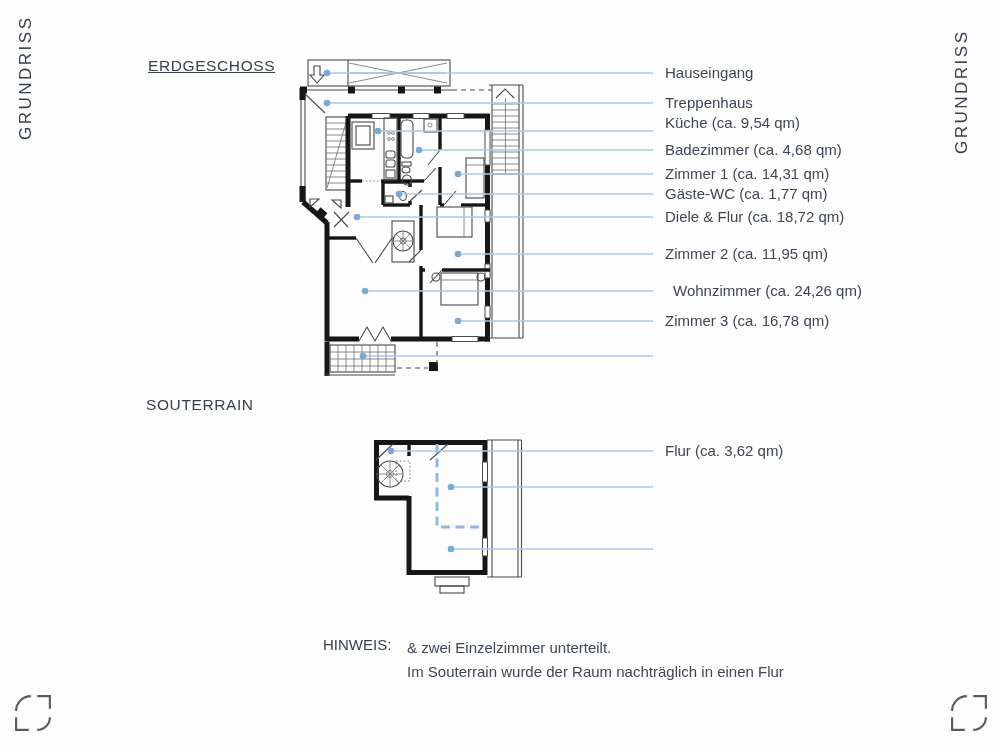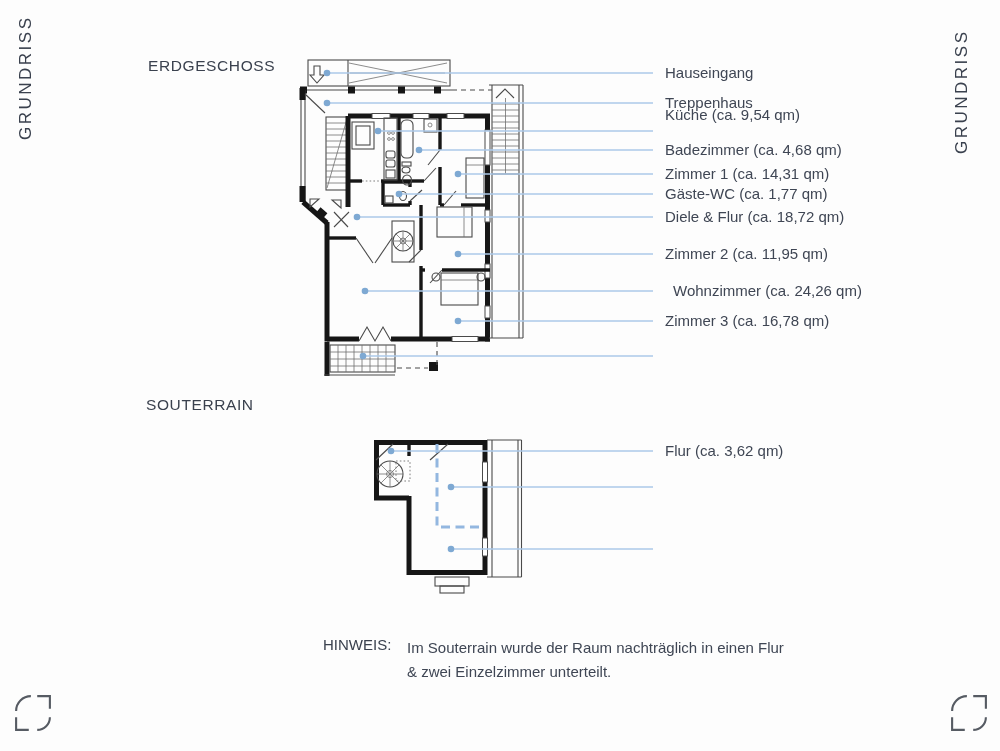--- a/index.html
+++ b/index.html
@@ -29,21 +29,21 @@
   svg .logostroke{stroke:#565b63;stroke-width:2;fill:none;}
 </style>
 </head>
 <body>
 
 <div class="canvas">
 
   <div class="vtext" style="left:16px;top:10px;height:130px;">GRUNDRISS</div>
   <div class="vtext" style="left:952px;top:24px;height:130px;">GRUNDRISS</div>
 
-  <div class="heading" style="left:148px;top:57px;">ERDGESCHOSS</div>
+  <div class="heading" style="left:148px;top:57px;text-decoration:underline;">ERDGESCHOSS</div>
   <div class="heading" style="left:146px;top:396px;">SOUTERRAIN</div>
 
   <svg class="plansvg" width="1000" height="751" viewBox="0 0 1000 751">
 
     <g>
 
       <g>
         <rect class="thin" x="308" y="60" width="142" height="26"></rect>
         <line class="thin" x1="348" y1="60" x2="348" y2="86"></line>
         <line class="thin2" x1="349" y1="63" x2="447" y2="83"></line>
@@ -310,35 +310,35 @@
         <circle class="ldot" cx="391" cy="451" r="3.3"></circle>
       <line class="leader" x1="451" y1="487" x2="653" y2="487"></line>
         <circle class="ldot" cx="451" cy="487" r="3.3"></circle>
       <line class="leader" x1="451" y1="549" x2="653" y2="549"></line>
         <circle class="ldot" cx="451" cy="549" r="3.3"></circle>
     </g>
   </svg>
 
   <div class="room-label" style="top:62px;">Hauseingang</div>
   <div class="room-label" style="top:92px;">Treppenhaus</div>
-  <div class="room-label" style="top:104px;">Küche (ca. 9,54 qm)</div>
+  <div class="room-label" style="top:112px;">Küche (ca. 9,54 qm)</div>
   <div class="room-label" style="top:139px;">Badezimmer (ca. 4,68 qm)</div>
   <div class="room-label" style="top:163px;">Zimmer 1 (ca. 14,31 qm)</div>
   <div class="room-label" style="top:183px;">Gäste-WC (ca. 1,77 qm)</div>
   <div class="room-label" style="top:206px;">Diele &amp; Flur (ca. 18,72 qm)</div>
   <div class="room-label" style="top:243px;">Zimmer 2 (ca. 11,95 qm)</div>
   <div class="room-label" style="top:280px;margin-left:8px;">Wohnzimmer (ca. 24,26 qm)</div>
   <div class="room-label" style="top:310px;">Zimmer 3 (ca. 16,78 qm)</div>
 
   <div class="room-label" style="top:440px;">Flur (ca. 3,62 qm)</div>
 
   <div class="hinweis-label">HINWEIS:</div>
   <div class="hinweis-text">
+    <div>&amp; zwei Einzelzimmer unterteilt.</div>
     <div>Im Souterrain wurde der Raum nachträglich in einen Flur</div>
-    <div>&amp; zwei Einzelzimmer unterteilt.</div>
   </div>
 
   <svg class="logo" style="left:14px;top:694px;" width="38" height="38" viewBox="0 0 36 36">
     <path class="logostroke" d="M2,16 A14,14 0 0 1 16,2"></path>
     <path class="logostroke" d="M22,2 L34,2 L34,14"></path>
     <path class="logostroke" d="M34,22 A12,12 0 0 1 22,34"></path>
     <path class="logostroke" d="M14,34 L2,34 L2,22"></path>
   </svg>
   <svg class="logo" style="left:950px;top:694px;" width="38" height="38" viewBox="0 0 36 36">
     <path class="logostroke" d="M2,16 A14,14 0 0 1 16,2"></path>

